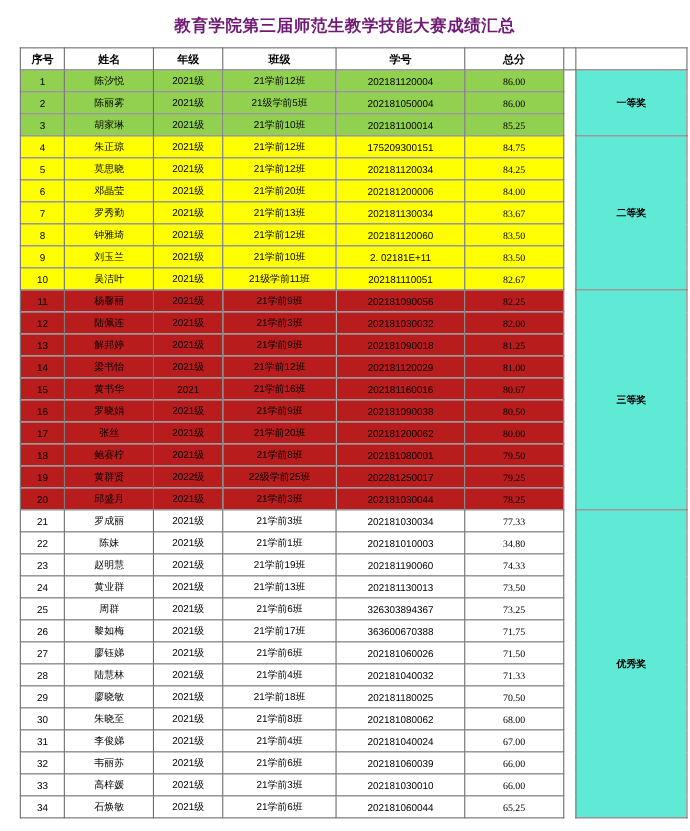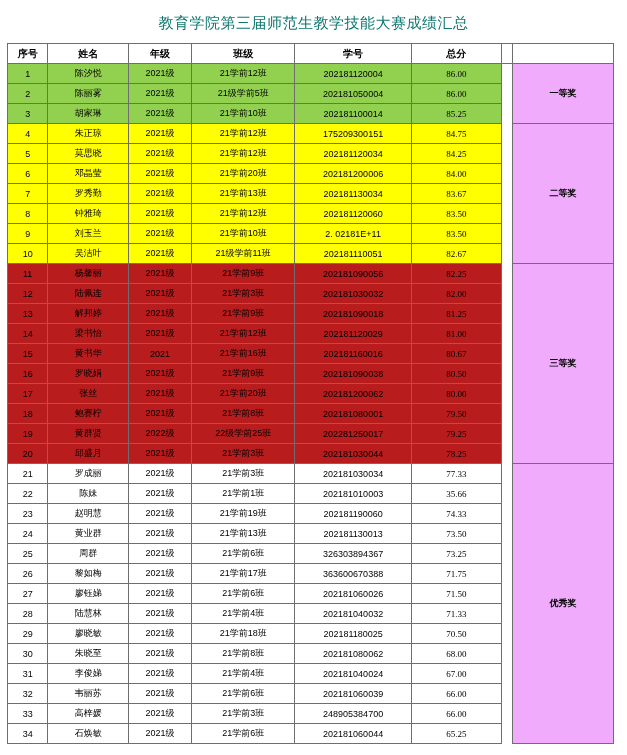--- a/index.html
+++ b/index.html
@@ -15,30 +15,30 @@
   }
   .sheet {
     position: relative;
     width: 627px;
     height: 755px;
     background: #ffffff;
   }
   .title {
     text-align: center;
     font-size: 15px;
-    font-weight: normal;
-    color: #0f766e;
+    font-weight: bold;
+    color: #701a75;
     padding-top: 14px;
     padding-bottom: 10px;
     letter-spacing: 0.5px;
   }
   table.grid {
     border-collapse: collapse;
     width: 607px;
-    margin: 0 7px;
+    margin: 0 18px;
     table-layout: fixed;
   }
   table.grid td, table.grid th {
     border: 1px solid #6e6e6e;
     font-size: 9px;
     color: #000000;
     text-align: center;
     height: 19px;
     padding: 0;
     overflow: hidden;
@@ -55,21 +55,21 @@
   td.award {
     font-weight: bold;
     font-size: 11px;
     border-left: 1px solid #6e6e6e;
   }
   
   .t1 { background: #92d050; }
   .t2 { background: #ffff00; }
   .t3 { background: #b91c1c; }
   .t4 { background: #ffffff; }
-  .awardcell { background: #f0abfc; }
+  .awardcell { background: #5eead4; }
   
   col.c-num { width: 36px; }
   col.c-name { width: 72px; }
   col.c-grade { width: 56px; }
   col.c-class { width: 92px; }
   col.c-sid { width: 104px; }
   col.c-score { width: 80px; }
   col.c-gap { width: 10px; }
   col.c-award { width: 90px; }
   .nob { border: none !important; background: #ffffff; }
@@ -297,21 +297,21 @@
           <td class="score t4">77.33</td>
           <td class="nob"></td>
           <td class="award awardcell" rowspan="14">优秀奖</td>
         </tr>
         <tr>
           <td class="num t4">22</td>
           <td class="name t4">陈妹</td>
           <td class="grade t4">2021级</td>
           <td class="cls t4">21学前1班</td>
           <td class="sid t4">202181010003</td>
-          <td class="score t4">35.66</td>
+          <td class="score t4">34.80</td>
           <td class="nob"></td>
         </tr>
         <tr>
           <td class="num t4">23</td>
           <td class="name t4">赵明慧</td>
           <td class="grade t4">2021级</td>
           <td class="cls t4">21学前19班</td>
           <td class="sid t4">202181190060</td>
           <td class="score t4">74.33</td>
           <td class="nob"></td>
@@ -395,21 +395,21 @@
           <td class="cls t4">21学前6班</td>
           <td class="sid t4">202181060039</td>
           <td class="score t4">66.00</td>
           <td class="nob"></td>
         </tr>
         <tr>
           <td class="num t4">33</td>
           <td class="name t4">高梓媛</td>
           <td class="grade t4">2021级</td>
           <td class="cls t4">21学前3班</td>
-          <td class="sid t4">248905384700</td>
+          <td class="sid t4">202181030010</td>
           <td class="score t4">66.00</td>
           <td class="nob"></td>
         </tr>
         <tr>
           <td class="num t4">34</td>
           <td class="name t4">石焕敏</td>
           <td class="grade t4">2021级</td>
           <td class="cls t4">21学前6班</td>
           <td class="sid t4">202181060044</td>
           <td class="score t4">65.25</td>

